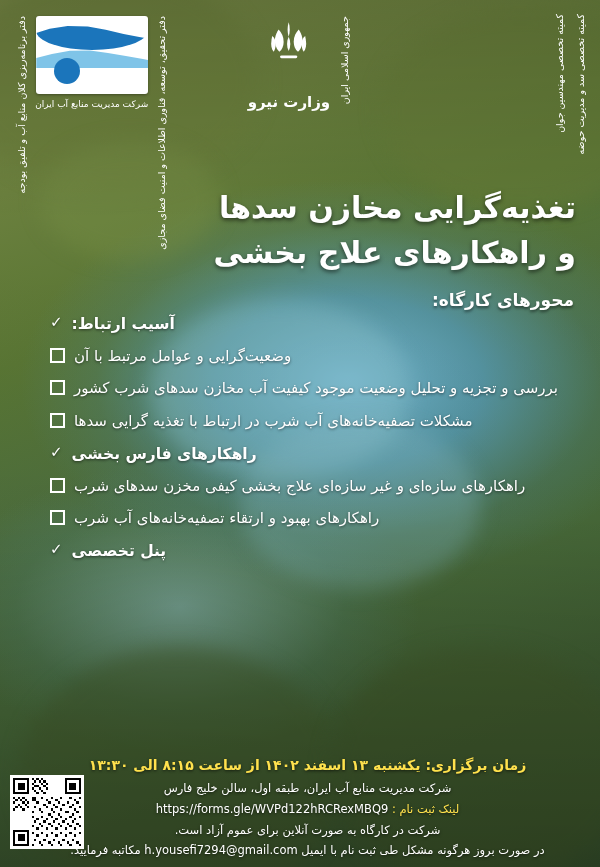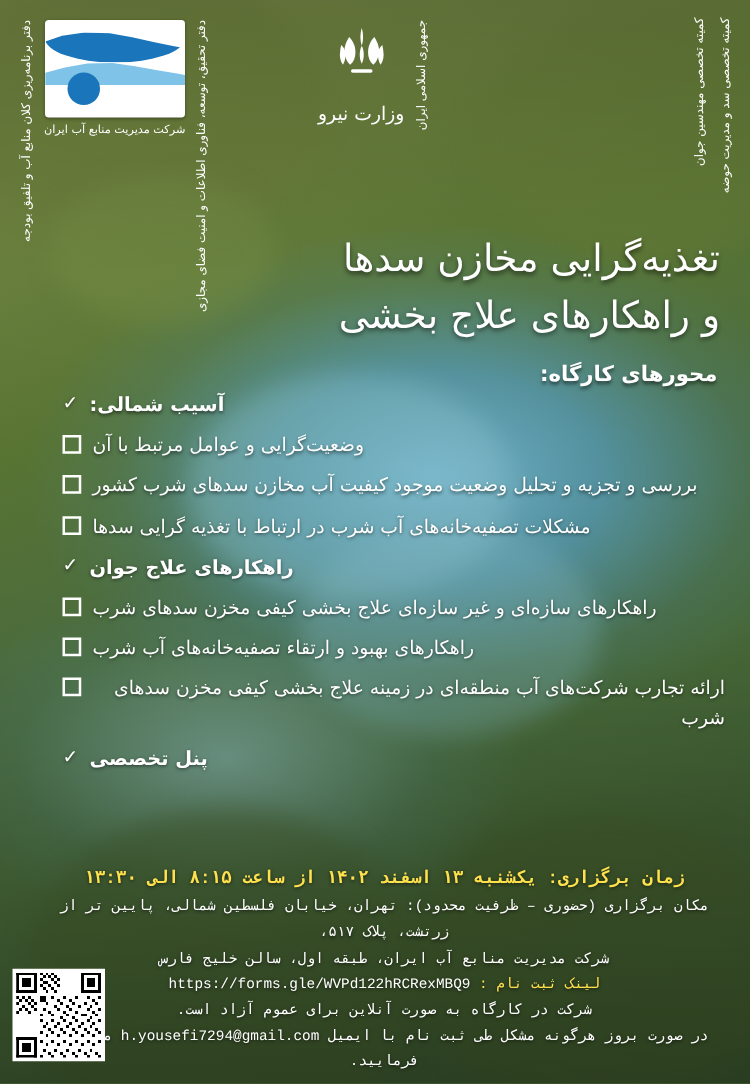--- a/index.html
+++ b/index.html
@@ -47,56 +47,56 @@
     clip-path:polygon(0 35%,12% 18%,28% 8%,46% 10%,62% 22%,78% 38%,92% 50%,100% 56%,100% 100%,0 100%);}
   .emblem-water .wave2{position:absolute;left:0;right:0;top:30px;height:22px;background:#7fc4e8;
     clip-path:polygon(0 55%,14% 36%,30% 22%,48% 20%,64% 32%,80% 46%,94% 58%,100% 64%,100% 100%,0 100%);}
   .emblem-water .dot{position:absolute;left:18px;bottom:10px;width:26px;height:26px;border-radius:50%;background:#1b75bb;}
   .cap{color:#fff;font-size:9px;line-height:1.45;text-align:center;margin-top:4px;}
   .sidecap{color:#fff;font-size:9.5px;line-height:1.6;writing-mode:vertical-rl;text-orientation:mixed;transform:rotate(180deg);text-align:center;}
 
   
   .iran-emblem{width:62px;height:66px;margin:0 auto;position:relative;}
   .iran-emblem .tulip{position:absolute;left:50%;top:2px;transform:translateX(-50%);width:46px;height:46px;}
-  .ministry{color:#fff;font-size:15px;font-weight:normal;margin-top:0;}
+  .ministry{color:#fff;font-size:15px;font-weight:bold;margin-top:11px;}
   .center-wrap{display:flex;align-items:flex-start;gap:7px;}
 
   
   .ircold{width:86px;height:86px;border-radius:50%;background:#ffffff;border:3px solid #0b5d33;position:relative;box-shadow:0 1px 3px rgba(0,0,0,.35);overflow:hidden;}
   .ircold .ring{position:absolute;inset:5px;border-radius:50%;border:1px solid #0b5d33;}
   .ircold .dam{position:absolute;left:16px;right:16px;top:26px;height:22px;background:#15803d;border-radius:3px 3px 40% 40%;}
   .ircold .water{position:absolute;left:14px;right:14px;top:44px;height:14px;background:#2e9bd6;border-radius:0 0 40% 40%;}
   .ircold .txt{position:absolute;left:0;right:0;top:49px;text-align:center;font-size:8px;font-weight:bold;color:#0b5d33;letter-spacing:.5px;}
   .ircold .top{position:absolute;left:0;right:0;top:7px;text-align:center;font-size:4.6px;color:#0b5d33;}
   .ircold .bot{position:absolute;left:0;right:0;bottom:5px;text-align:center;font-size:4.6px;color:#0b5d33;}
 
   
   .title{
     position:absolute;top:185px;right:24px;left:24px;
     color:#ffffff;text-align:right;
-    font-size:30px;font-weight:normal;line-height:1.5;
+    font-size:30px;font-weight:bold;line-height:1.5;
     text-shadow:0 2px 4px rgba(0,0,0,.55);
   }
   .title .l2{display:block;}
 
   
   .axes-head{
     position:absolute;top:290px;right:26px;
     color:#fff;font-size:17px;font-weight:bold;text-shadow:0 2px 3px rgba(0,0,0,.5);
   }
   .items{position:absolute;top:312px;right:20px;left:50px;color:#fff;}
   .item{display:flex;align-items:flex-start;justify-content:flex-end;gap:9px;margin-bottom:9px;text-shadow:0 1px 3px rgba(0,0,0,.55);}
   .item .txt{font-size:15px;line-height:1.55;text-align:right;}
   .item.lvl1 .txt{font-weight:bold;font-size:15.5px;}
   .mk{flex:0 0 auto;margin-top:3px;}
   .mk.check{font-size:15px;color:#ffffff;line-height:1;}
   .mk.sq{width:11px;height:11px;border:2px solid #ffffff;display:inline-block;}
 
   
-  .footer{position:absolute;left:0;right:0;bottom:0;padding:0 14px 6px 29px;color:#fff;text-align:center;font-family:Liberation Mono, monospace;}
+  .footer{position:absolute;left:0;right:0;bottom:0;padding:0 14px 6px 29px;color:#fff;text-align:center;}
   .f-time{color:#ffe14d;font-size:14px;font-weight:bold;margin-bottom:5px;text-shadow:0 1px 3px rgba(0,0,0,.6);}
   .f-line{font-size:11.5px;line-height:1.8;text-shadow:0 1px 3px rgba(0,0,0,.65);}
   .f-link{font-size:11.5px;}
   .yellow{color:#ffe14d;}
   .ltr{direction:ltr;unicode-bidi:embed;display:inline-block;text-align:center;}
 
   .qr{position:absolute;left:10px;bottom:18px;width:74px;height:74px;background:#fff;padding:3px;box-sizing:border-box;}
   .qr svg{display:block;}
 </style>
 </head>
@@ -162,60 +162,55 @@
   </div>
 
   <div class="title">
     <span class="l1">تغذیه‌گرایی مخازن سدها</span>
     <span class="l2">و راهکارهای علاج بخشی</span>
   </div>
 
   <div class="axes-head">محورهای کارگاه:</div>
   <div class="items">
     <div class="item lvl1">
-      <div class="txt">آسیب شمالی:</div>
+      <div class="txt">آسیب ارتباط:</div>
       <div class="mk check">✓</div>
     </div>
     <div class="item lvl2">
       <div class="txt">وضعیت‌گرایی و عوامل مرتبط با آن</div>
       <div class="mk sq"></div>
     </div>
     <div class="item lvl2">
       <div class="txt">بررسی و تجزیه و تحلیل وضعیت موجود کیفیت آب مخازن سدهای شرب کشور</div>
       <div class="mk sq"></div>
     </div>
     <div class="item lvl2">
       <div class="txt">مشکلات تصفیه‌خانه‌های آب شرب در ارتباط با تغذیه گرایی سدها</div>
       <div class="mk sq"></div>
     </div>
     <div class="item lvl1">
-      <div class="txt">راهکارهای علاج جوان</div>
+      <div class="txt">راهکارهای فارس بخشی</div>
       <div class="mk check">✓</div>
     </div>
     <div class="item lvl2">
       <div class="txt">راهکارهای سازه‌ای و غیر سازه‌ای علاج بخشی کیفی مخزن سدهای شرب</div>
       <div class="mk sq"></div>
     </div>
     <div class="item lvl2">
       <div class="txt">راهکارهای بهبود و ارتقاء تصفیه‌خانه‌های  آب شرب</div>
-      <div class="mk sq"></div>
-    </div>
-    <div class="item lvl2">
-      <div class="txt">ارائه تجارب شرکت‌های آب منطقه‌ای در زمینه علاج بخشی کیفی مخزن سدهای شرب</div>
       <div class="mk sq"></div>
     </div>
     <div class="item lvl1">
       <div class="txt">پنل تخصصی</div>
       <div class="mk check">✓</div>
     </div>
   </div>
 
   <div class="footer">
     <div class="f-time">زمان برگزاری: یکشنبه ۱۳ اسفند ۱۴۰۲ از ساعت ۸:۱۵ الی ۱۳:۳۰</div>
-    <div class="f-line">مکان برگزاری (حضوری – ظرفیت محدود): تهران، خیابان فلسطین شمالی، پایین تر از زرتشت، پلاک ۵۱۷،</div>
     <div class="f-line">شرکت مدیریت منابع آب ایران، طبقه اول، سالن خلیج فارس</div>
     <div class="f-line">
       <span class="yellow">لینک ثبت نام :</span>
       <span class="ltr f-link">https://forms.gle/WVPd122hRCRexMBQ9</span>
     </div>
     <div class="f-line">شرکت در کارگاه به صورت آنلاین برای عموم آزاد است.</div>
     <div class="f-line">در صورت بروز هرگونه مشکل طی ثبت نام با ایمیل h.yousefi7294@gmail.com مکاتبه فرمایید.</div>
   </div>
 
   <div class="qr">

